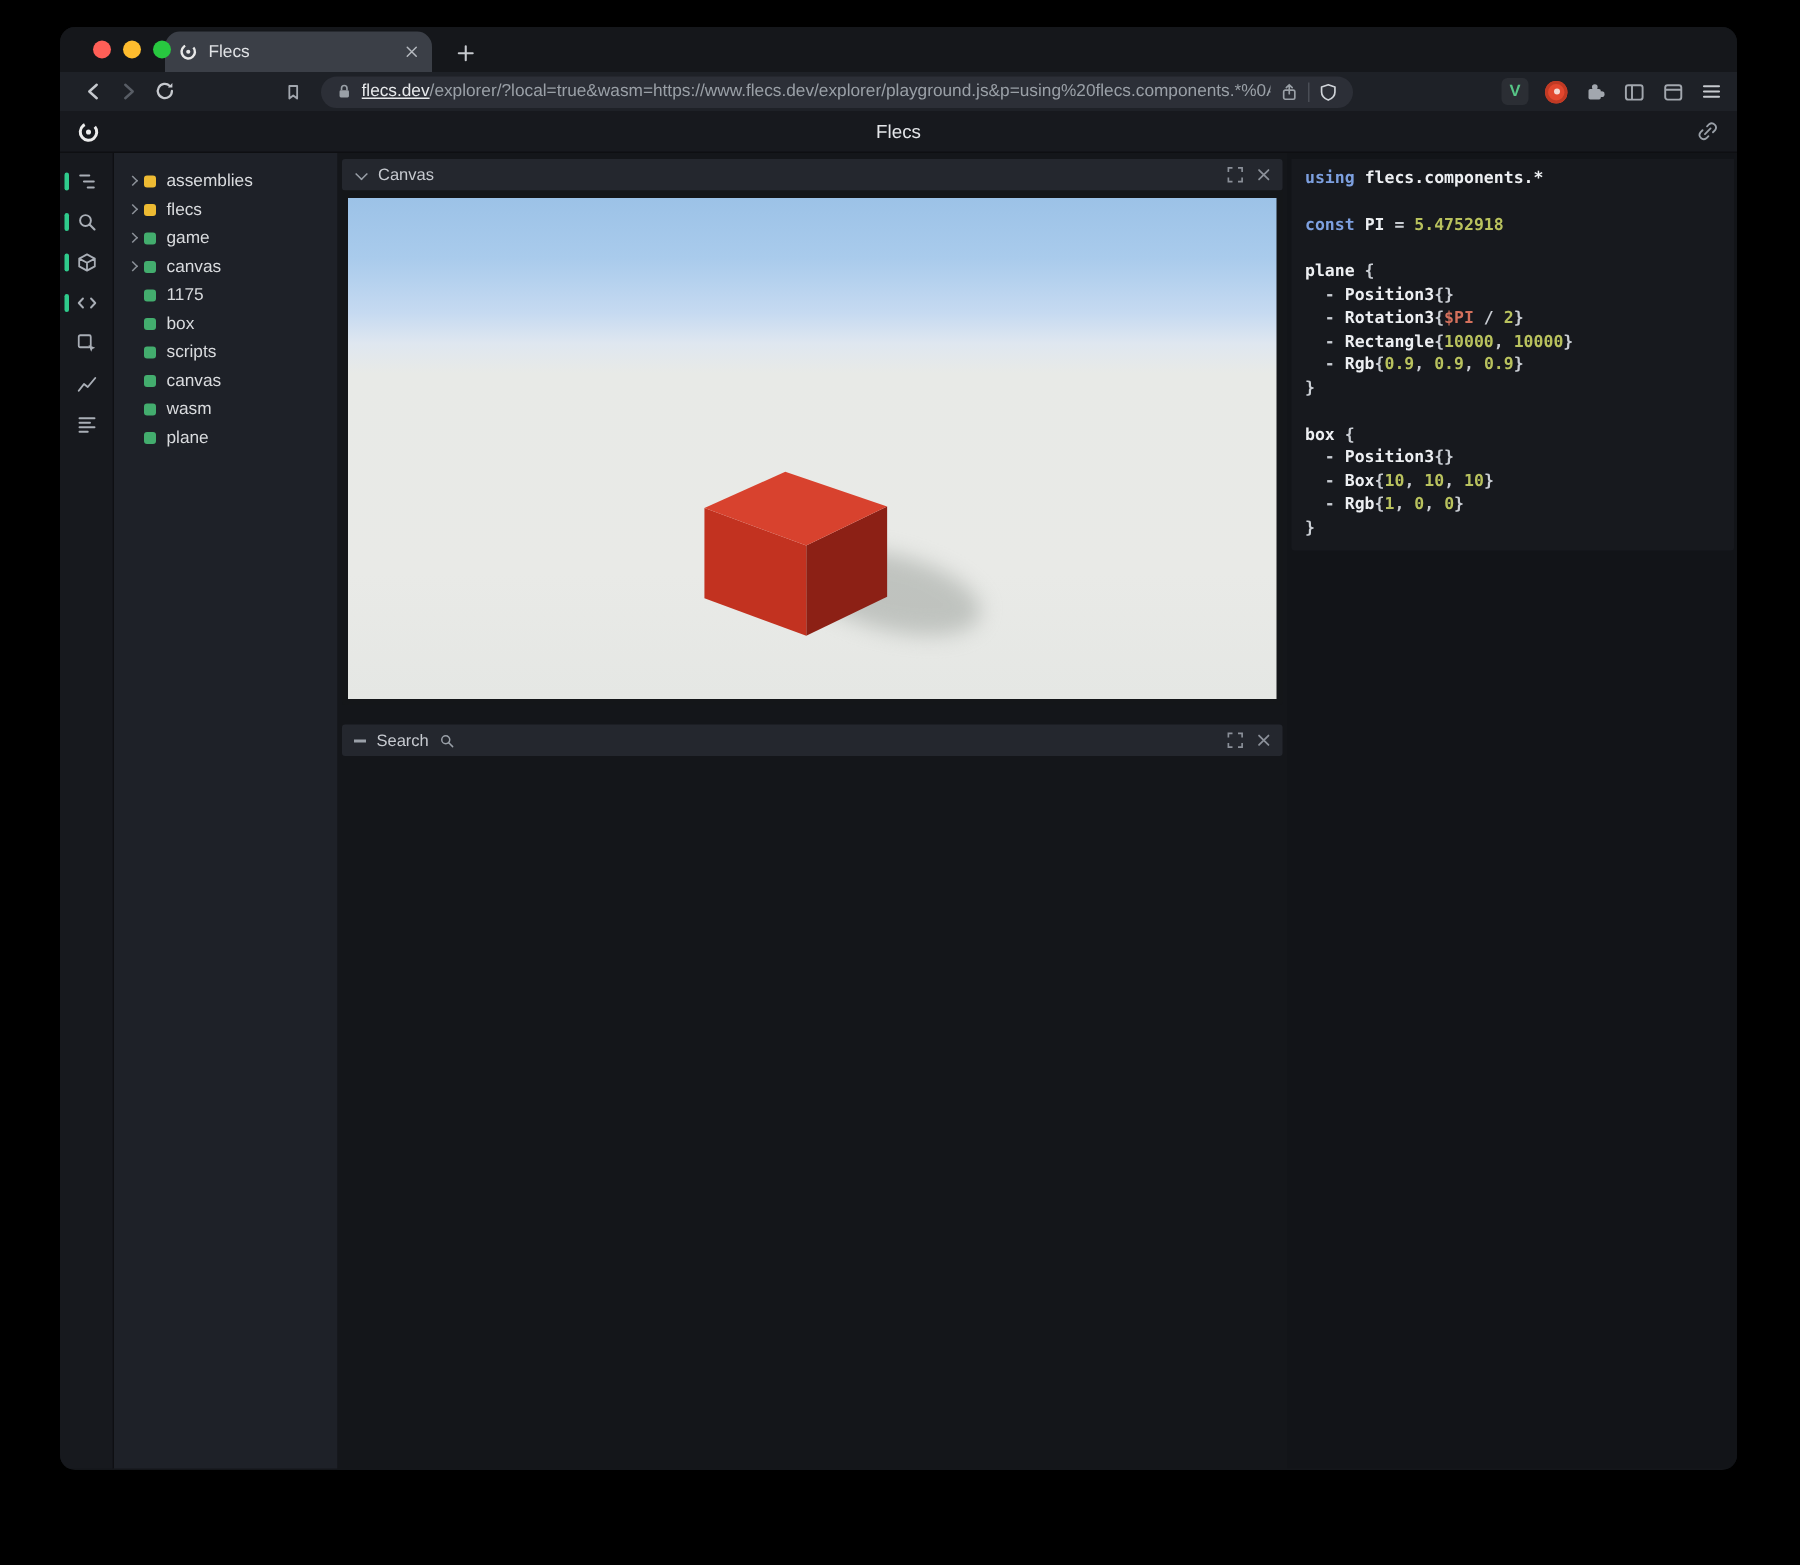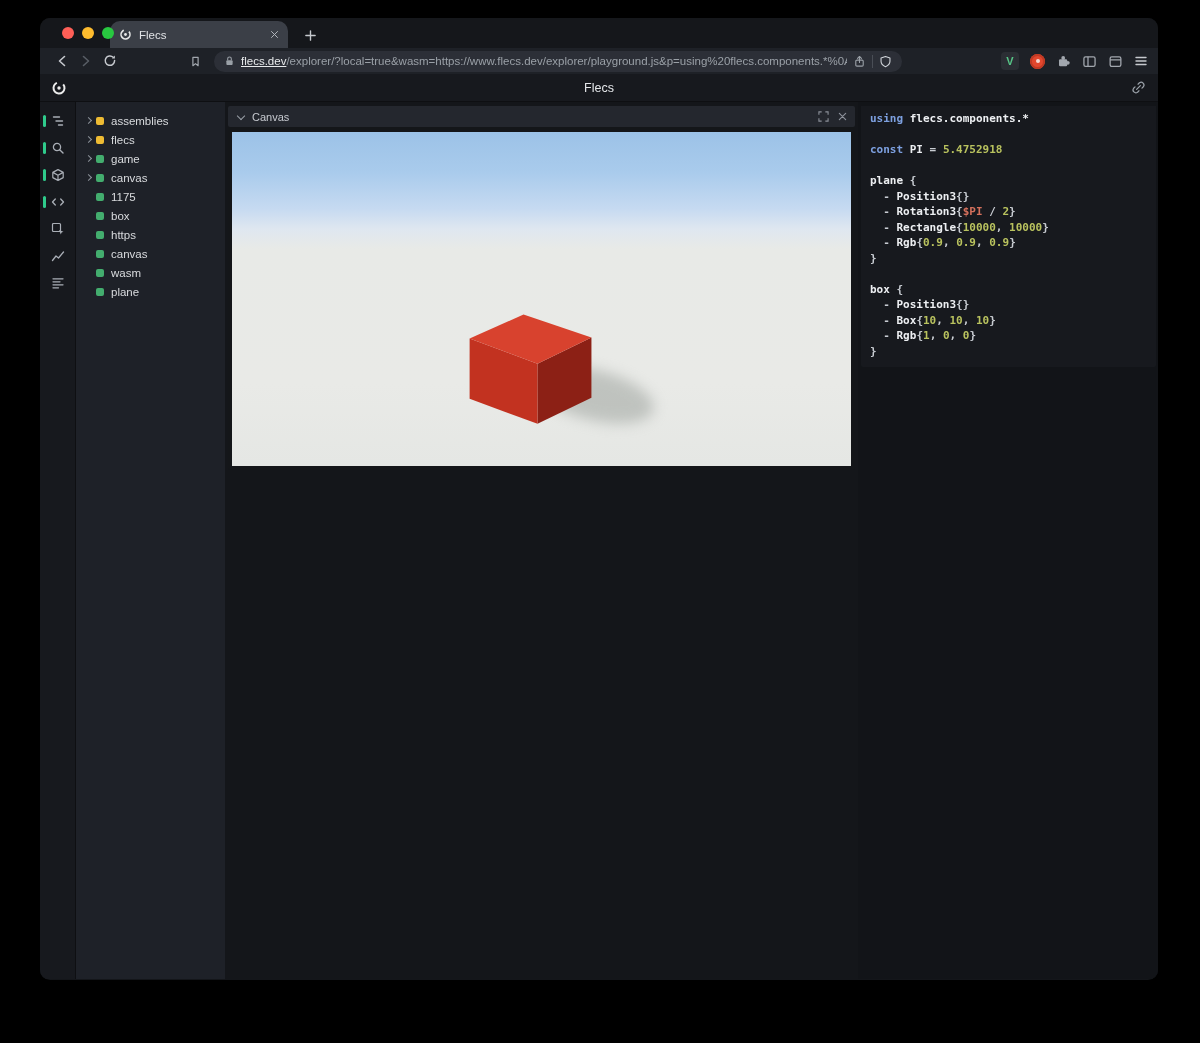--- a/index.html
+++ b/index.html
@@ -258,21 +258,21 @@
           <span class="tree-label">1175</span>
         </div>
         <div class="tree-item">
           <span class="tree-arrow"></span>
           <span class="tree-square" style="background: rgb(67, 173, 110);"></span>
           <span class="tree-label">box</span>
         </div>
         <div class="tree-item">
           <span class="tree-arrow"></span>
           <span class="tree-square" style="background: rgb(67, 173, 110);"></span>
-          <span class="tree-label">https</span>
+          <span class="tree-label">scripts</span>
         </div>
         <div class="tree-item">
           <span class="tree-arrow"></span>
           <span class="tree-square" style="background: rgb(67, 173, 110);"></span>
           <span class="tree-label">canvas</span>
         </div>
         <div class="tree-item">
           <span class="tree-arrow"></span>
           <span class="tree-square" style="background: rgb(67, 173, 110);"></span>
           <span class="tree-label">wasm</span>
@@ -310,20 +310,42 @@
                 </filter>
               </defs>
             <ellipse cx="362" cy="262" rx="62" ry="25" fill="#979d98" opacity="0.5" filter="url(#sh)" transform="rotate(14 362 262)"></ellipse>
             <polygon points="306,231 360,205 360,265 306,291" fill="#8c2015"></polygon>
             <polygon points="238,206 306,231 306,291 238,266" fill="#c23220"></polygon>
             <polygon points="292,182 360,205 306,231 238,206" fill="#d8422e"></polygon>
           </svg>
         </div>
       </div>
 
+      <div class="panel-header searchheader">
+        <span class="dash-ic"></span>
+        <span class="panel-title">Search</span>
+        <span class="ic">
+          <svg width="10" height="10" viewBox="0 0 12 12">
+              <circle cx="5" cy="5" r="3.2" fill="none" stroke="#9aa0a8" stroke-width="1.2"></circle>
+              <path d="M7.4 7.4 10.5 10.5" stroke="#9aa0a8" stroke-width="1.2" stroke-linecap="round"></path>
+            </svg>
+        </span>
+        <span class="ph-right">
+          <span class="ic">
+            <svg width="11" height="11" viewBox="0 0 12 12">
+                <path d="M1 4V1h3M8 1h3v3M11 8v3H8M4 11H1V8" fill="none" stroke="currentColor" stroke-width="1.2"></path>
+              </svg>
+          </span>
+          <span class="ic">
+            <svg width="9" height="9" viewBox="0 0 10 10">
+                <path d="M1.5 1.5l7 7M8.5 1.5l-7 7" stroke="currentColor" stroke-width="1.3" stroke-linecap="round"></path>
+              </svg>
+          </span>
+        </span>
+      </div>
     </div>
 
     <div class="rightcol">
       <div class="editor-content">
           <div class="code-line"><span class="tok-kw">using </span><span class="tok-id">flecs.components.*</span></div>
           <div class="code-line">&nbsp;</div>
           <div class="code-line"><span class="tok-kw">const </span><span class="tok-id">PI</span><span class="tok-p"> = </span><span class="tok-num">5.4752918</span></div>
           <div class="code-line">&nbsp;</div>
           <div class="code-line"><span class="tok-id">plane</span><span class="tok-p"> {</span></div>
           <div class="code-line"><span class="tok-p">  - </span><span class="tok-id">Position3</span><span class="tok-p">{}</span></div>

